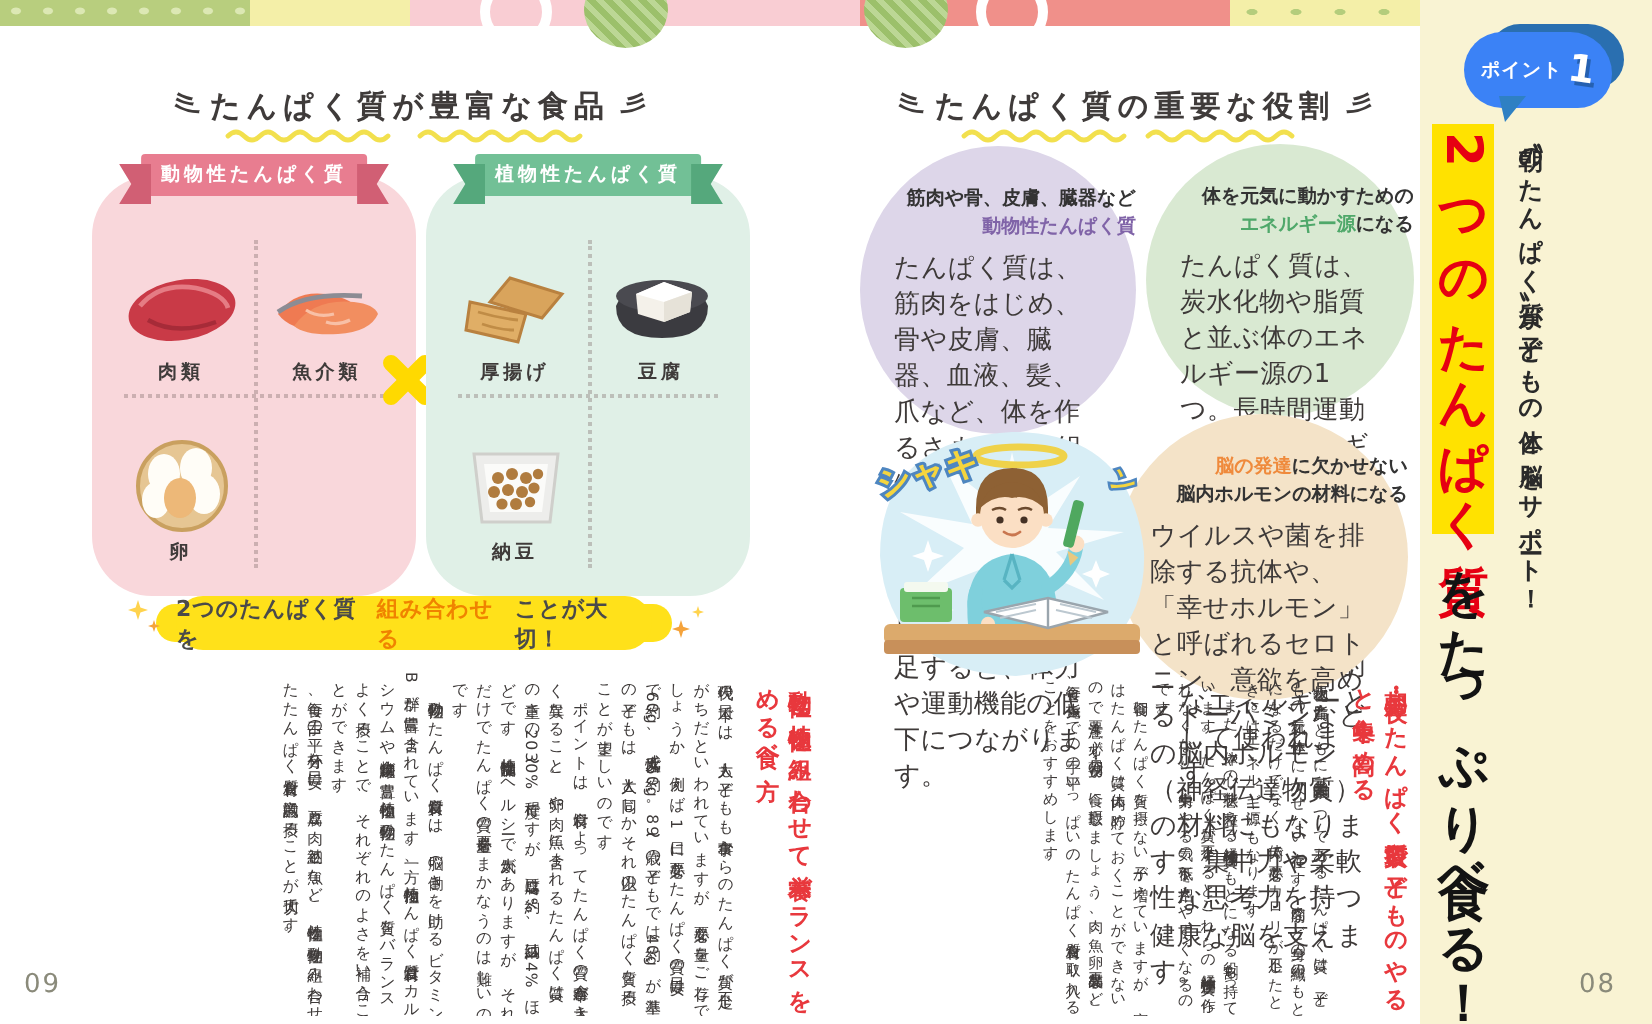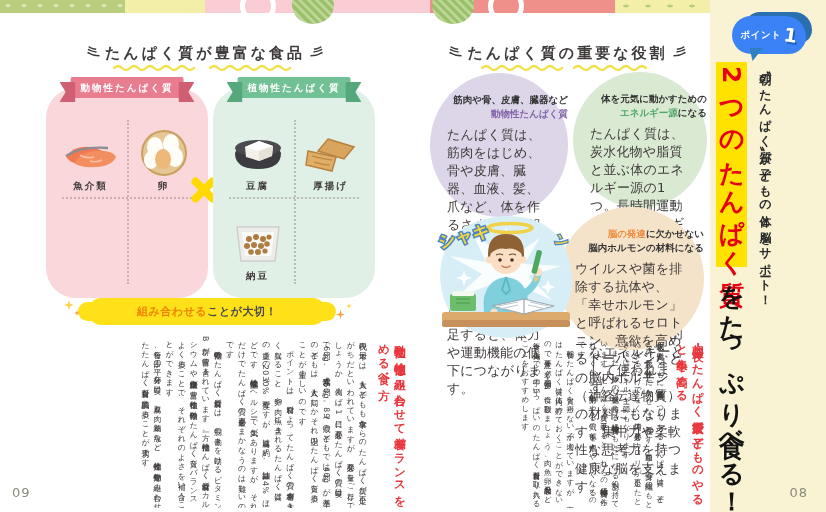--- a/index.html
+++ b/index.html
@@ -115,20 +115,28 @@
       </svg>
     </div>
 
     <div class="panel pink">
       <div class="ribbon pink">動物性たんぱく質</div>
       <div class="div-v"></div>
       <div class="div-h"></div>
       <div class="pgrid">
         <div class="cell">
           <svg width="62" height="46" viewBox="0 0 62 46">
+            <ellipse cx="31" cy="24" rx="27" ry="15" fill="#c93a47" transform="rotate(-10 31 24)"></ellipse>
+            <path d="M10 22 q10 -12 28 -9 q14 3 16 10" fill="none" stroke="#e57c84" stroke-width="2.4"></path>
+            <path d="M14 29 q14 8 34 1" fill="none" stroke="#a62b38" stroke-width="2.2"></path>
+          </svg>
+          <div class="food-label">肉類</div>
+        </div>
+        <div class="cell">
+          <svg width="62" height="46" viewBox="0 0 62 46">
             <path d="M6 26 q8 -12 24 -10 q14 2 18 10 q-6 8 -22 8 q-14 0 -20 -8 Z" fill="#ef7a52"></path>
             <path d="M14 32 q10 -14 30 -12 q10 1 12 6 q-4 9 -20 10 q-16 1 -22 -4 Z" fill="#f28e60"></path>
             <path d="M6 25 q14 -10 42 -8" fill="none" stroke="#8c8c94" stroke-width="2.4"></path>
             <path d="M20 24 q6 4 14 2 M30 30 q6 2 12 -1" fill="none" stroke="#f8c0a6" stroke-width="1.6"></path>
           </svg>
           <div class="food-label">魚介類</div>
         </div>
         <div class="cell">
           <svg width="58" height="50" viewBox="0 0 58 50">
             <circle cx="29" cy="26" r="22" fill="#e6c693" stroke="#c9a05f" stroke-width="2"></circle>
@@ -144,36 +152,36 @@
     </div>
 
     <div class="cross"></div>
 
     <div class="panel green">
       <div class="ribbon green">植物性たんぱく質</div>
       <div class="div-v"></div>
       <div class="div-h"></div>
       <div class="pgrid">
         <div class="cell">
+          <svg width="62" height="48" viewBox="0 0 62 48">
+            <path d="M28 10 l26 8 l-10 12 l-26 -8 Z" fill="#d9a45c" stroke="#b9813f" stroke-width="1.5"></path>
+            <path d="M8 22 l28 6 l-4 14 l-26 -6 Z" fill="#e0ae66" stroke="#b9813f" stroke-width="1.5"></path>
+            <path d="M12 27 q10 3 20 4 M14 33 q9 3 16 3" stroke="#c08c46" stroke-width="1.4" fill="none"></path>
+          </svg>
+          <div class="food-label">厚揚げ</div>
+        </div>
+        <div class="cell">
           <svg width="58" height="48" viewBox="0 0 58 48">
             <path d="M6 24 q0 16 23 16 q23 0 23 -16 l-3 -6 l-40 0 Z" fill="#3b3b40"></path>
             <ellipse cx="29" cy="19" rx="23" ry="8" fill="#4a4a50"></ellipse>
             <path d="M16 18 l14 -6 l14 5 l-1 10 l-13 5 l-13 -4 Z" fill="#f4f1ea"></path>
             <path d="M16 18 l14 -6 l14 5 l-14 5 Z" fill="#ffffff"></path>
             <path d="M30 22 l14 -5 l-1 10 l-13 5 Z" fill="#e6e2d8"></path>
           </svg>
           <div class="food-label">豆腐</div>
-        </div>
-        <div class="cell">
-          <svg width="62" height="48" viewBox="0 0 62 48">
-            <path d="M28 10 l26 8 l-10 12 l-26 -8 Z" fill="#d9a45c" stroke="#b9813f" stroke-width="1.5"></path>
-            <path d="M8 22 l28 6 l-4 14 l-26 -6 Z" fill="#e0ae66" stroke="#b9813f" stroke-width="1.5"></path>
-            <path d="M12 27 q10 3 20 4 M14 33 q9 3 16 3" stroke="#c08c46" stroke-width="1.4" fill="none"></path>
-          </svg>
-          <div class="food-label">厚揚げ</div>
         </div>
         <div class="cell">
           <svg width="58" height="50" viewBox="0 0 58 50">
             <path d="M8 10 h42 l-4 34 h-34 Z" fill="#ededeb" stroke="#cfcfcb" stroke-width="1.5"></path>
             <path d="M13 15 h32 l-3 24 h-26 Z" fill="#fbfbf9"></path>
             <g fill="#b07c3f">
               <circle cx="20" cy="22" r="3"></circle>
                 <circle cx="27" cy="20" r="3"></circle>
                 <circle cx="34" cy="22" r="3"></circle>
                 <circle cx="40" cy="20" r="2.6"></circle>
@@ -185,20 +193,21 @@
                 <circle cx="29" cy="35" r="3"></circle>
                 <circle cx="36" cy="34" r="2.6"></circle>
             </g>
           </svg>
           <div class="food-label">納豆</div>
         </div>
       </div>
     </div>
 
     <div class="banner">
+      <span>2つのたんぱく質を</span>
         <span class="em">組み合わせる</span>
         <span>ことが大切！</span>
     </div>
     <div class="spark" style="left:64px;top:300px;width:10px;height:10px"></div>
     <div class="spark orange" style="left:74px;top:310px;width:6px;height:6px"></div>
     <div class="spark orange" style="left:336px;top:310px;width:9px;height:9px"></div>
     <div class="spark" style="left:346px;top:303px;width:6px;height:6px"></div>
 
     <div class="article art-left">
       <div class="headline">動物性と植物性を組み合わせて栄養バランスを高める食べ方</div>

